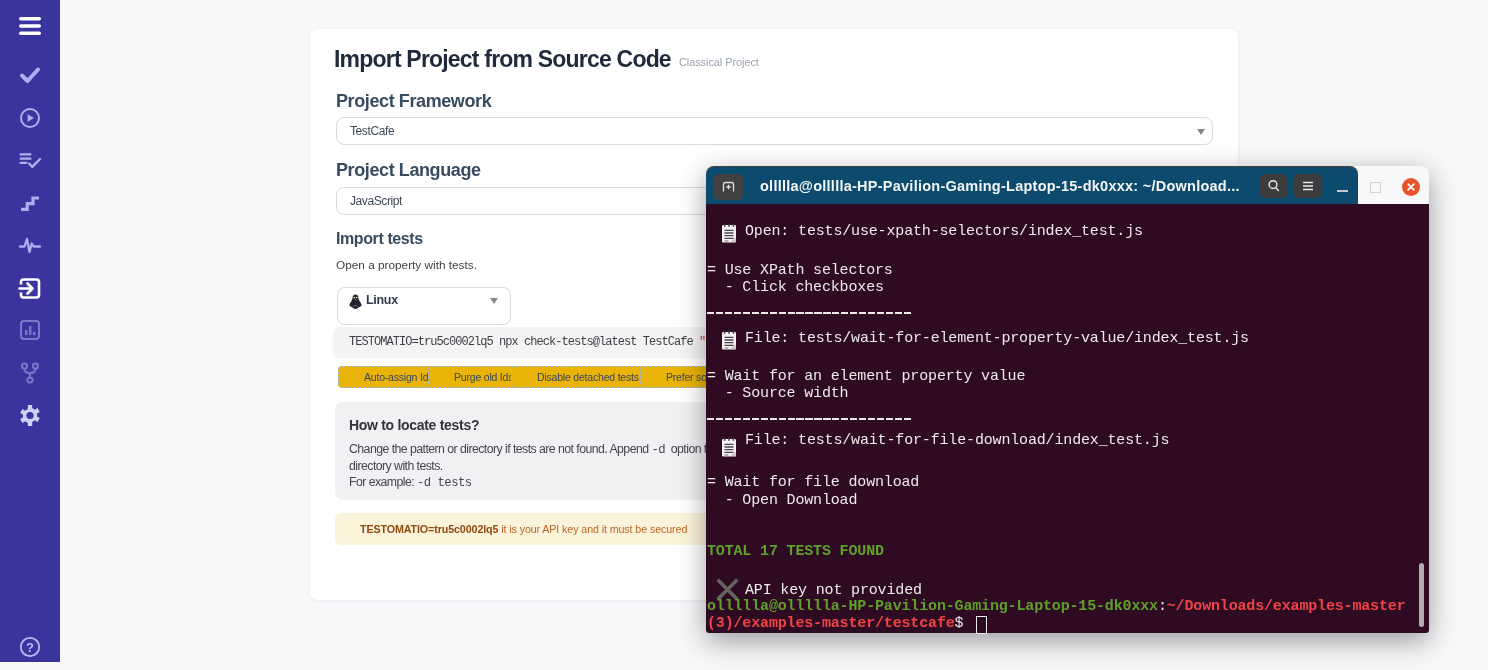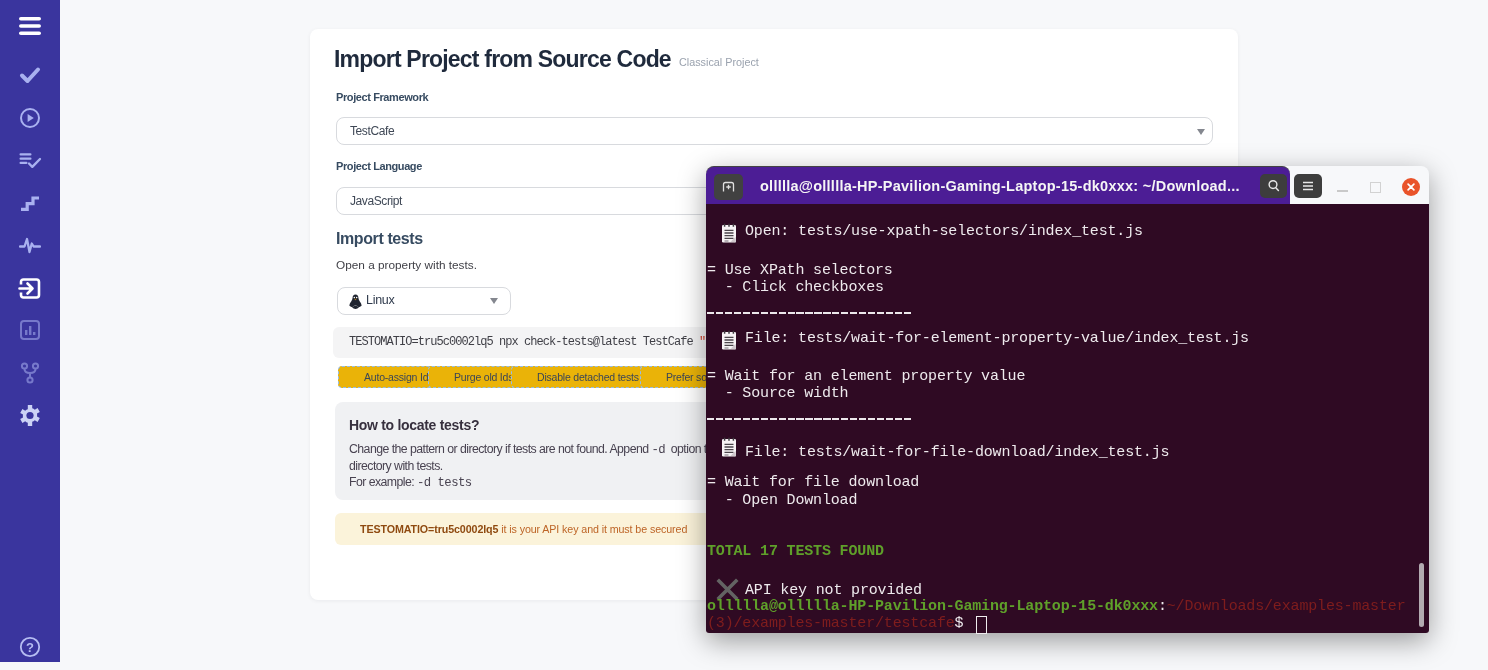--- a/index.html
+++ b/index.html
@@ -9,21 +9,21 @@
 
   
   #sidebar { position:absolute; left:0; top:0; width:60px; height:662px; background:#3a359e; }
   #sidebar svg { position:absolute; left:50%; transform:translateX(-50%); }
 
   
   #card { position:absolute; left:310px; top:29px; width:928px; height:571px; background:#fff;
           border-radius:8px; box-shadow:0 1px 4px rgba(20,20,40,0.06); }
   h1 { position:absolute; left:334px; top:46px; font-size:23px; color:#1f2a3c; letter-spacing:-0.8px; }
   .sub { font-size:13px; font-weight:normal; color:#9aa2ae; }
-  .lbl { position:absolute; left:336px; font-size:11px; font-weight:bold; color:#374b61; letter-spacing:-0.4px; }
+  .lbl { position:absolute; left:336px; font-size:18px; font-weight:bold; color:#374b61; letter-spacing:-0.4px; }
   .sel { position:absolute; left:336px; width:877px; height:28px; background:#fff;
          border:1px solid #d8dade; border-radius:8px; font-size:12px; letter-spacing:-0.4px; color:#3f4856;
          line-height:26px; padding-left:13px; }
   .sel .arr, .arr { position:absolute; right:7px; top:10.5px; width:0; height:0;
          border-left:4.5px solid transparent; border-right:4.5px solid transparent;
          border-top:6px solid #84878f; }
   #code { position:absolute; left:333px; top:327px; width:880px; height:31px; background:#f4f4f5;
           border-radius:6px; font-family:"Liberation Mono",monospace; font-size:12px; letter-spacing:-0.95px;
           color:#3f3f46; line-height:31px; padding-left:16px; white-space:pre; }
   .tag { position:absolute; top:366px; height:22px; border:1px dashed #96bce6; border-radius:4px;
@@ -31,30 +31,30 @@
   #info { position:absolute; left:335px; top:402px; width:878px; height:98px; background:#f0f1f3;
           border-radius:8px; }
   #warn { position:absolute; left:335px; top:513px; width:878px; height:32px; background:#fbf3da;
           border-radius:6px; font-size:10.7px; letter-spacing:-0.1px; color:#bd6426; line-height:32px; padding-left:25px; }
   #warn b { color:#8f4a10; }
   .mono { font-family:"Liberation Mono",monospace; }
 
   
   #term { position:absolute; left:706px; top:166px; width:723px; height:467px;
           border-radius:8px 8px 3px 3px; box-shadow:0 8px 28px rgba(0,0,0,0.38); }
-  #tbar { position:absolute; left:0; top:0; width:584px; height:38px; background:#4c1d95;
+  #tbar { position:absolute; left:0; top:0; width:652px; height:38px; background:#0c4a6e;
           border-radius:8px 8px 0 0; border-top:1px solid #434343; }
   #tbody { position:absolute; left:0; top:38px; width:723px; height:429px; background:#2f0a23;
            border-radius:0 0 3px 3px; }
   .tbtn { position:absolute; background:#3d3d3d; border-radius:5px; }
   #ttitle { position:absolute; left:54px; top:11px; font-size:14.5px; letter-spacing:0.25px; font-weight:bold; color:#f5f5f5; }
   .tl { position:absolute; font-family:"Liberation Mono",monospace; font-size:15px;
         letter-spacing:-0.16px; color:#eeeaed; white-space:pre; line-height:17px; }
   .grn { color:#5fa02a; font-weight:bold; }
-  .blu { color:#7f1d1d; font-weight:normal; }
+  .blu { color:#ef4444; font-weight:bold; }
 </style>
 </head>
 <body>
 
 <div id="sidebar">
   <svg style="top:16px;" width="24" height="22" viewBox="0 0 24 22">
     <rect x="1" y="1" width="22" height="3.6" rx="1.8" fill="#fff"></rect>
     <rect x="1" y="8.2" width="22" height="3.6" rx="1.8" fill="#fff"></rect>
     <rect x="1" y="15.4" width="22" height="3.6" rx="1.8" fill="#fff"></rect>
   </svg>
@@ -105,21 +105,21 @@
 
 <div id="card"></div>
 <h1>Import Project from Source Code</h1>
 <div class="abs sub" style="left:679px; top:56px; font-size:10.8px;">Classical Project</div>
 <div class="lbl" style="top:91px;">Project Framework</div>
 <div class="sel" style="top:117px;">TestCafe<span class="arr"></span></div>
 <div class="lbl" style="top:160px;">Project Language</div>
 <div class="sel" style="top:187px;">JavaScript<span class="arr"></span></div>
 <div class="lbl" style="top:230px; font-size:16px;">Import tests</div>
 <div class="abs" style="left:336px; top:258px; font-size:11.8px; color:#3f3f46;">Open a property with tests.</div>
-<div class="sel" style="top:287px; left:337px; width:174px; height:28px; border-radius:8px; font-size:12.5px; letter-spacing:-0.3px; color:#2f3a4c; font-weight:400; padding-left:28px; line-height:25px;">Linux<span class="arr" style="top:10px; right:12px;"></span>
+<div class="sel" style="top:287px; left:337px; width:174px; height:38px; border-radius:8px; font-size:12.5px; letter-spacing:-0.3px; color:#2f3a4c; font-weight:700; padding-left:28px; line-height:25px;">Linux<span class="arr" style="top:10px; right:12px;"></span>
   <svg style="position:absolute; left:11px; top:6px;" width="13" height="15" viewBox="0 0 13 15">
     <path fill="#1f2430" d="M6.5 0.5 C4.6 0.5 3.6 2 3.6 3.8 C3.6 5 3.1 6.3 2.2 7.6 C1.2 9 0.4 10.4 0.4 11.8 C0.6 12.1 2.3 12.9 3.4 13.3 C3.9 12.2 5.1 11.4 6.5 11.4 C7.9 11.4 9.1 12.2 9.6 13.3 C10.7 12.9 12.4 12.1 12.6 11.8 C12.6 10.4 11.8 9 10.8 7.6 C9.9 6.3 9.4 5 9.4 3.8 C9.4 2 8.4 0.5 6.5 0.5 Z"></path>
     <path fill="#1f2430" d="M3.2 13.6 C4 14.4 5.2 14.9 6.5 14.9 C7.8 14.9 9 14.4 9.8 13.6 C9.2 12.5 8 11.8 6.5 11.8 C5 11.8 3.8 12.5 3.2 13.6 Z"></path>
     <circle cx="5.3" cy="3.6" r="0.75" fill="#fff"></circle>
     <circle cx="7.7" cy="3.6" r="0.75" fill="#fff"></circle>
     <path d="M5.6 4.9 L6.5 5.6 L7.4 4.9" stroke="#e8a21a" stroke-width="1" fill="none"></path>
   </svg></div>
 <div id="code">TESTOMATIO=tru5c0002lq5 npx check-tests@latest TestCafe <span style="color:#d33e2a;">"</span></div>
 <div class="tag" style="left:338px;">Auto-assign Ids</div>
 <div class="tag" style="left:428px;">Purge old Ids</div>
@@ -184,21 +184,21 @@
   <div class="tl" style="left:1px; top:219px;">  - Source width</div>
   <div class="abs" style="left:1px; top:252px; width:206px; height:2.4px; background:repeating-linear-gradient(90deg,#ece8eb 0px,#ece8eb 7.2px,transparent 7.2px,transparent 8.95px);"></div>
 
   <svg class="abs npad3" style="left:15px; top:270.5px;" width="16" height="20" viewBox="0 0 16 20">
     <rect x="1" y="2" width="14" height="17.5" rx="1.2" fill="#f7f3f5"></rect>
     <path d="M3.6 0.7 v3 M8 0.7 v3 M12.4 0.7 v3" stroke="#3f3b40" stroke-width="1.5"></path>
     <path d="M3.5 7.3h9 M3.5 10h9 M3.5 12.7h9 M3.5 15.4h9" stroke="#4c464c" stroke-width="1.3"></path>
     <path d="M3.5 18h4" stroke="#8c868c" stroke-width="1.2"></path>
     <path d="M9.5 18.7 L14.5 13.9 L15 19.2 Z" fill="#cfc7cc"></path>
   </svg>
-  <div class="tl" style="left:39px; top:278px;">File: tests/wait-for-file-download/index_test.js</div>
+  <div class="tl" style="left:39px; top:266px;">File: tests/wait-for-file-download/index_test.js</div>
   <div class="tl" style="left:1px; top:308px;">= Wait for file download</div>
   <div class="tl" style="left:1px; top:325.5px;">  - Open Download</div>
 
   <div class="tl grn" style="left:1px; top:377px;">TOTAL 17 TESTS FOUND</div>
 
   <svg class="abs" style="left:10px; top:411.5px;" width="23" height="23" viewBox="0 0 23 23">
     <path d="M3 3 L20 20 M20 3 L3 20" stroke="#636363" stroke-width="3.6" stroke-linecap="square"></path>
   </svg>
   <div class="tl" style="left:39px; top:415.5px;">API key not provided</div>
   <div class="tl" style="left:1px; top:432px;"><span class="grn">ollllla@ollllla-HP-Pavilion-Gaming-Laptop-15-dk0xxx</span><span>:</span><span class="blu">~/Downloads/examples-master</span></div>

